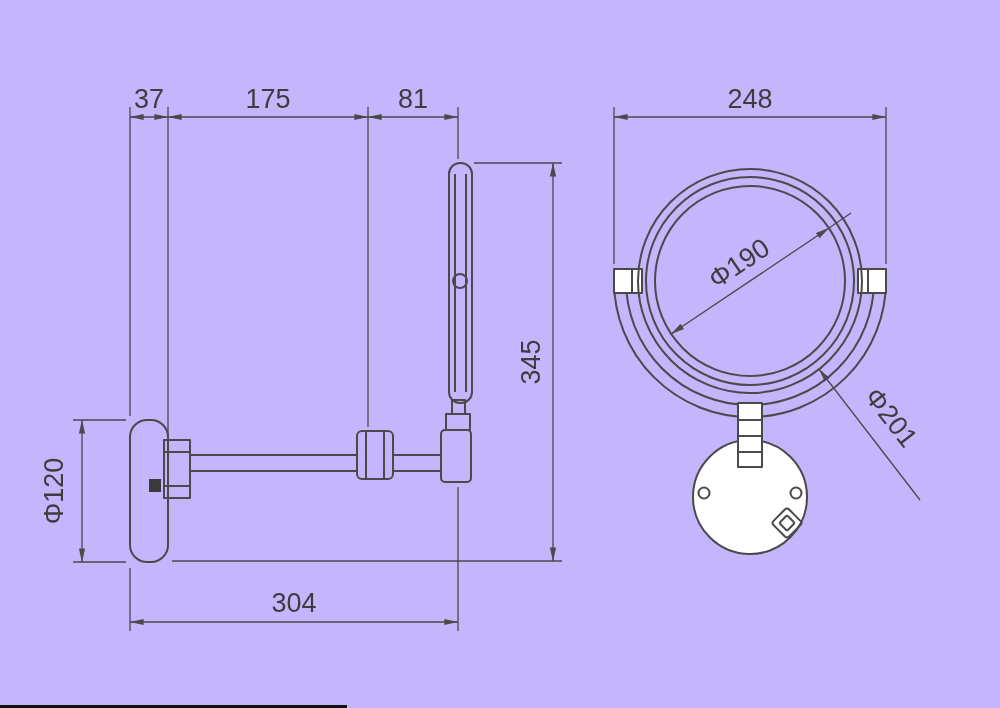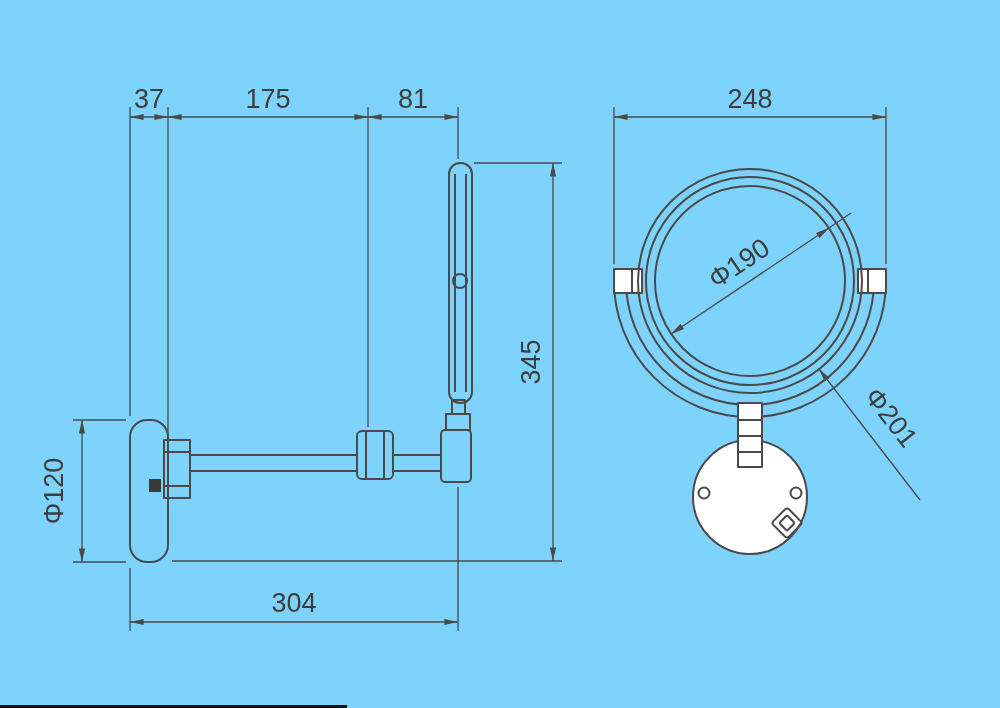--- a/index.html
+++ b/index.html
@@ -1,20 +1,20 @@
 <!DOCTYPE html>
 <html><head>
 <meta charset="utf-8">
 <style>
   html, body { margin: 0; padding: 0; background: #ffffff; }
   .stage {
     position: relative;
     width: 1000px;
     height: 708px;
-    background: #7dd3fc;
+    background: #c4b5fd;
     overflow: hidden;
     font-family: "Liberation Sans", sans-serif;
   }
   svg { display: block; position: absolute; left: 0; top: 0; }
   .part  { fill: none; stroke: #4a4a4a; stroke-width: 2; stroke-linejoin: round; }
   .partf { fill: #ffffff; stroke: #4a4a4a; stroke-width: 2; stroke-linejoin: round; }
   .thin  { fill: none; stroke: #4a4a4a; stroke-width: 1.3; }
   .lbl   { fill: #3d3d3d; font-size: 27px; text-anchor: middle; font-family: "Liberation Sans", sans-serif; }
   .dark  { fill: #3a3a3a; stroke: none; }
   .artifact { fill: #101010; }

